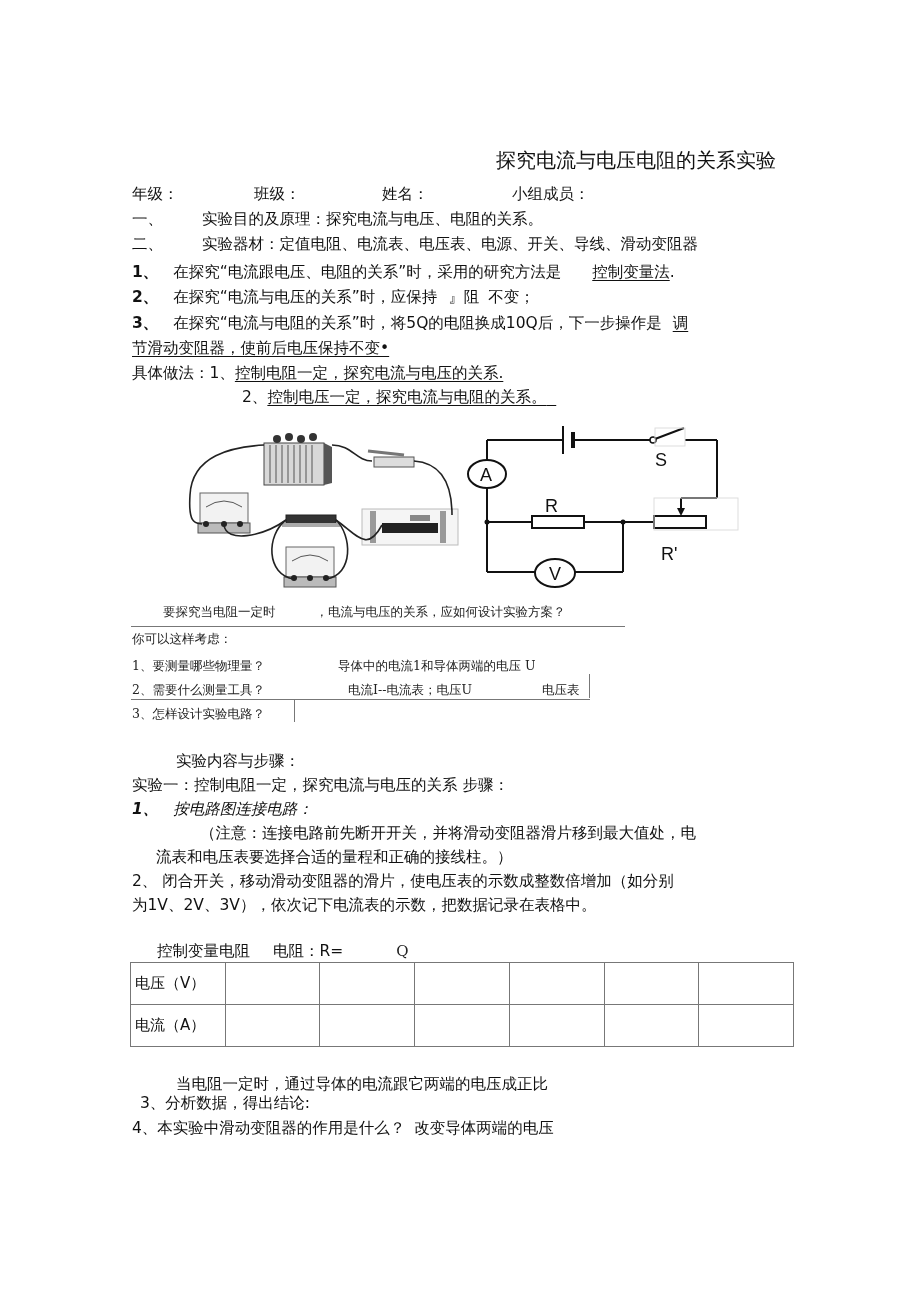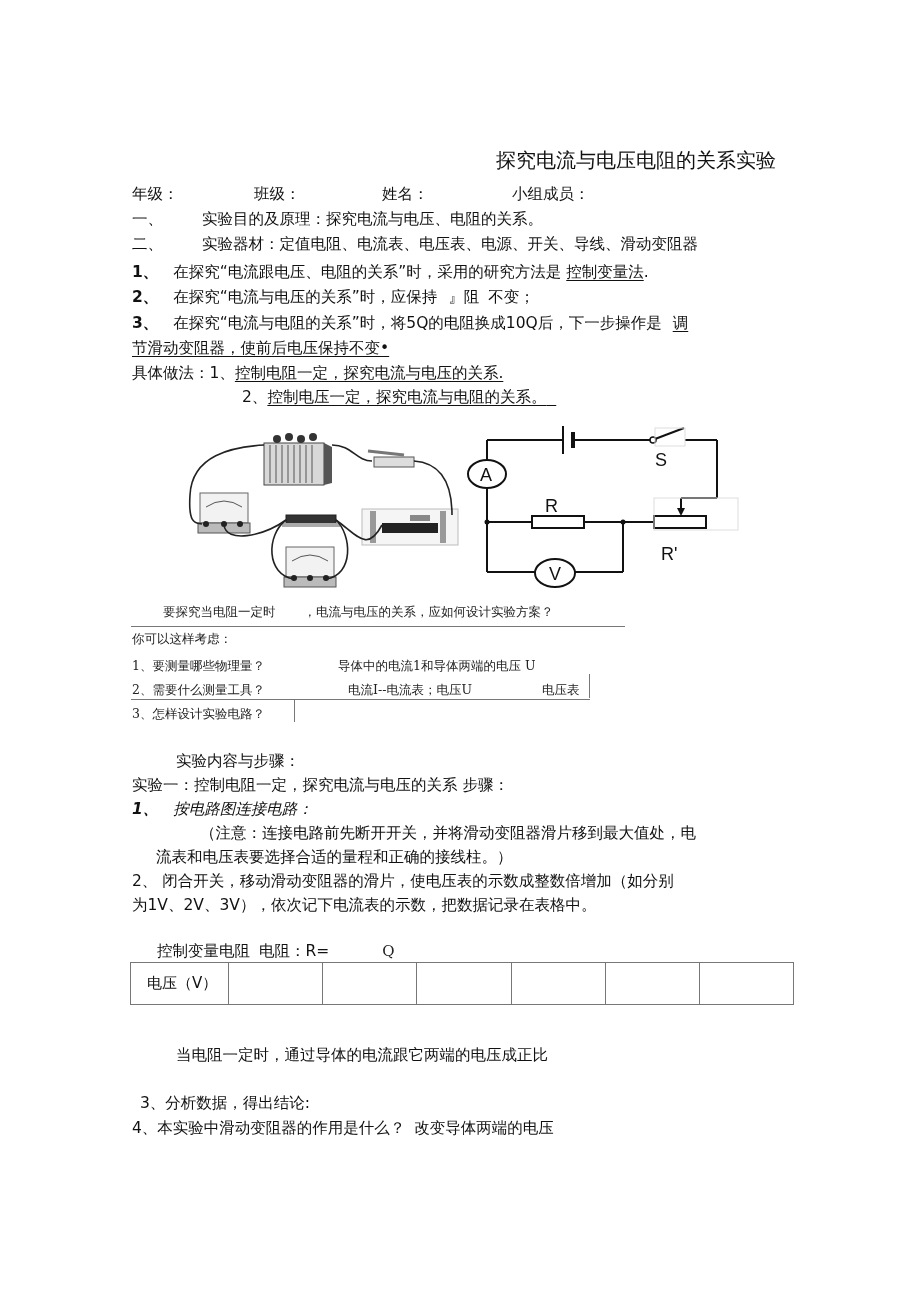--- a/index.html
+++ b/index.html
@@ -7,42 +7,42 @@
          font-family: "DejaVu Sans", "Liberation Sans", sans-serif; color: #111; }
   .abs { position: absolute; white-space: nowrap; }
   .t { font-size: 15.5px; line-height: 20px; }
   .serif { font-family: "DejaVu Serif", "Liberation Serif", serif; font-size: 12.5px; color: #222; }
   .title { font-size: 20px; left: 0; width: 776px; text-align: right; top: 122px; margin-top: 25px; }
   .u { text-decoration: underline; text-underline-offset: 3px; }
   .b { font-weight: bold; }
   .hline { position: absolute; height: 0; border-top: 1px solid #777; }
   .vline { position: absolute; width: 0; border-left: 1px solid #777; }
   table.data { position: absolute; left: 130px; top: 962px; width: 664px; border-collapse: collapse; }
-  table.data td { border: 1px solid #777; height: 41px; font-size: 15px; padding: 0 0 0 16px; width: 86px; }
+  table.data td { border: 1px solid #777; height: 41px; font-size: 15px; padding: 0 0 0 4px; width: 86px; }
   table.data td.lbl { width: 86px; }
 </style>
 </head>
 <body>
 
 <div class="abs title">探究电流与电压电阻的关系实验</div>
 
 <div class="abs t" style="left:132px; top:184px;">年级：</div>
 <div class="abs t" style="left:254px; top:184px;">班级：</div>
 <div class="abs t" style="left:382px; top:184px;">姓名：</div>
 <div class="abs t" style="left:512px; top:184px;">小组成员：</div>
 
 <div class="abs t" style="left:132px; top:209px;">一、</div>
 <div class="abs t" style="left:202px; top:209px;">实验目的及原理：探究电流与电压、电阻的关系。</div>
 <div class="abs t" style="left:132px; top:234px;">二、</div>
 <div class="abs t" style="left:202px; top:234px;">实验器材：定值电阻、电流表、电压表、电源、开关、导线、滑动变阻器</div>
 
 <div class="abs t" style="left:132px; top:262px;">
   <span class="b">1、</span>
   <span style="margin-left:10px;">在探究“电流跟电压、电阻的关系”时，采用的研究方法是</span>
-  <span class="u" style="text-align:right;">控制变量法</span><span>.</span>
+  <span class="u" style="margin-left:26px;text-align:right;">控制变量法</span><span>.</span>
 </div>
 <div class="abs t" style="left:132px; top:287px;">
   <span class="b">2、</span>
   <span style="margin-left:10px;">在探究“电流与电压的关系”时，应保持</span>
   <span style="margin-left:6px;">』阻</span>
   <span style="margin-left:4px;">不变；</span>
 </div>
 <div class="abs t" style="left:132px; top:313px;">
   <span class="b">3、</span>
   <span style="margin-left:10px;">在探究“电流与电阻的关系”时，将5Q的电阻换成10Q后，下一步操作是</span>
@@ -175,21 +175,21 @@
   <circle cx="32" cy="102" r="2.5" fill="#111"></circle>
   <circle cx="168" cy="102" r="2.5" fill="#111"></circle>
 
   <g>
     <ellipse cx="100" cy="153" rx="20" ry="14" fill="#fff" stroke="#111" stroke-width="2"></ellipse>
   </g>
   <text x="94" y="160" font-size="18" font-family="Liberation Sans, sans-serif" fill="#111">V</text>
 </svg>
 
 <div class="abs serif" style="left:163px; top:604px;">
-  <span>要探究当电阻一定时</span><span style="margin-left:28px;">，电流与电压的关系，应如何设计实验方案？</span>
+  <span>要探究当电阻一定时</span><span style="margin-left:40px;">，电流与电压的关系，应如何设计实验方案？</span>
 </div>
 <div class="hline" style="left:131px; top:626px; width:494px;"></div>
 <div class="abs serif" style="left:132px; top:631px;">你可以这样考虑：</div>
 <div class="abs serif" style="left:132px; top:658px;">1、要测量哪些物理量？</div>
 <div class="abs serif" style="left:338px; top:658px;">导体中的电流1和导体两端的电压 U</div>
 <div class="abs serif" style="left:132px; top:682px;">2、需要什么测量工具？</div>
 <div class="abs serif" style="left:348px; top:682px;">电流I--电流表；电压U</div>
 <div class="abs serif" style="left:542px; top:682px;">电压表</div>
 <div class="vline" style="left:589px; top:674px; height:24px;"></div>
 <div class="hline" style="left:131px; top:699px; width:459px;"></div>
@@ -202,36 +202,45 @@
   <span class="b">1、</span>
   <span style="margin-left:10px;">按电路图连接电路：</span>
 </div>
 <div class="abs t" style="left:200px; top:823px;">（注意：连接电路前先断开开关，并将滑动变阻器滑片移到最大值处，电</div>
 <div class="abs t" style="left:156px; top:847px;">流表和电压表要选择合适的量程和正确的接线柱。）</div>
 <div class="abs t" style="left:132px; top:871px;">2、 闭合开关，移动滑动变阻器的滑片，使电压表的示数成整数倍增加（如分别</div>
 <div class="abs t" style="left:132px; top:895px;">为1V、2V、3V），依次记下电流表的示数，把数据记录在表格中。</div>
 
 <div class="abs t" style="left:157px; top:941px;">
   <span>控制变量电阻</span>
-  <span style="margin-left:4px;text-align:right;">电阻：R=</span>
+  <span style="margin-left:18px;text-align:right;">电阻：R=</span>
   <span class="serif" style="margin-left:48px; font-size:15px;">Q</span>
 </div>
 
 <table class="data">
   <tbody>
       <tr>
     <td class="lbl">电压（V）</td>
     <td></td>
     <td></td>
     <td></td>
     <td></td>
     <td></td>
     <td></td>
   </tr>
+  <tr>
+    <td class="lbl">电流（A）</td>
+    <td></td>
+    <td></td>
+    <td></td>
+    <td></td>
+    <td></td>
+    <td></td>
+  </tr>
 </tbody>
   </table>
 
 <div class="abs t" style="left:140px; top:1049px;margin-top:44px;">3、分析数据，得出结论:</div>
-<div class="abs t" style="left:176px; top:1045px;text-align:center;">当电阻一定时，通过导体的电流跟它两端的电压成正比</div>
+<div class="abs t" style="left:176px; top:1074px;text-align:center;">当电阻一定时，通过导体的电流跟它两端的电压成正比</div>
 <div class="abs t" style="left:132px; top:1118px;">
   <span>4、本实验中滑动变阻器的作用是什么？</span>
   <span style="margin-left:4px;">改变导体两端的电压</span>
 </div>
 
 </body></html>

